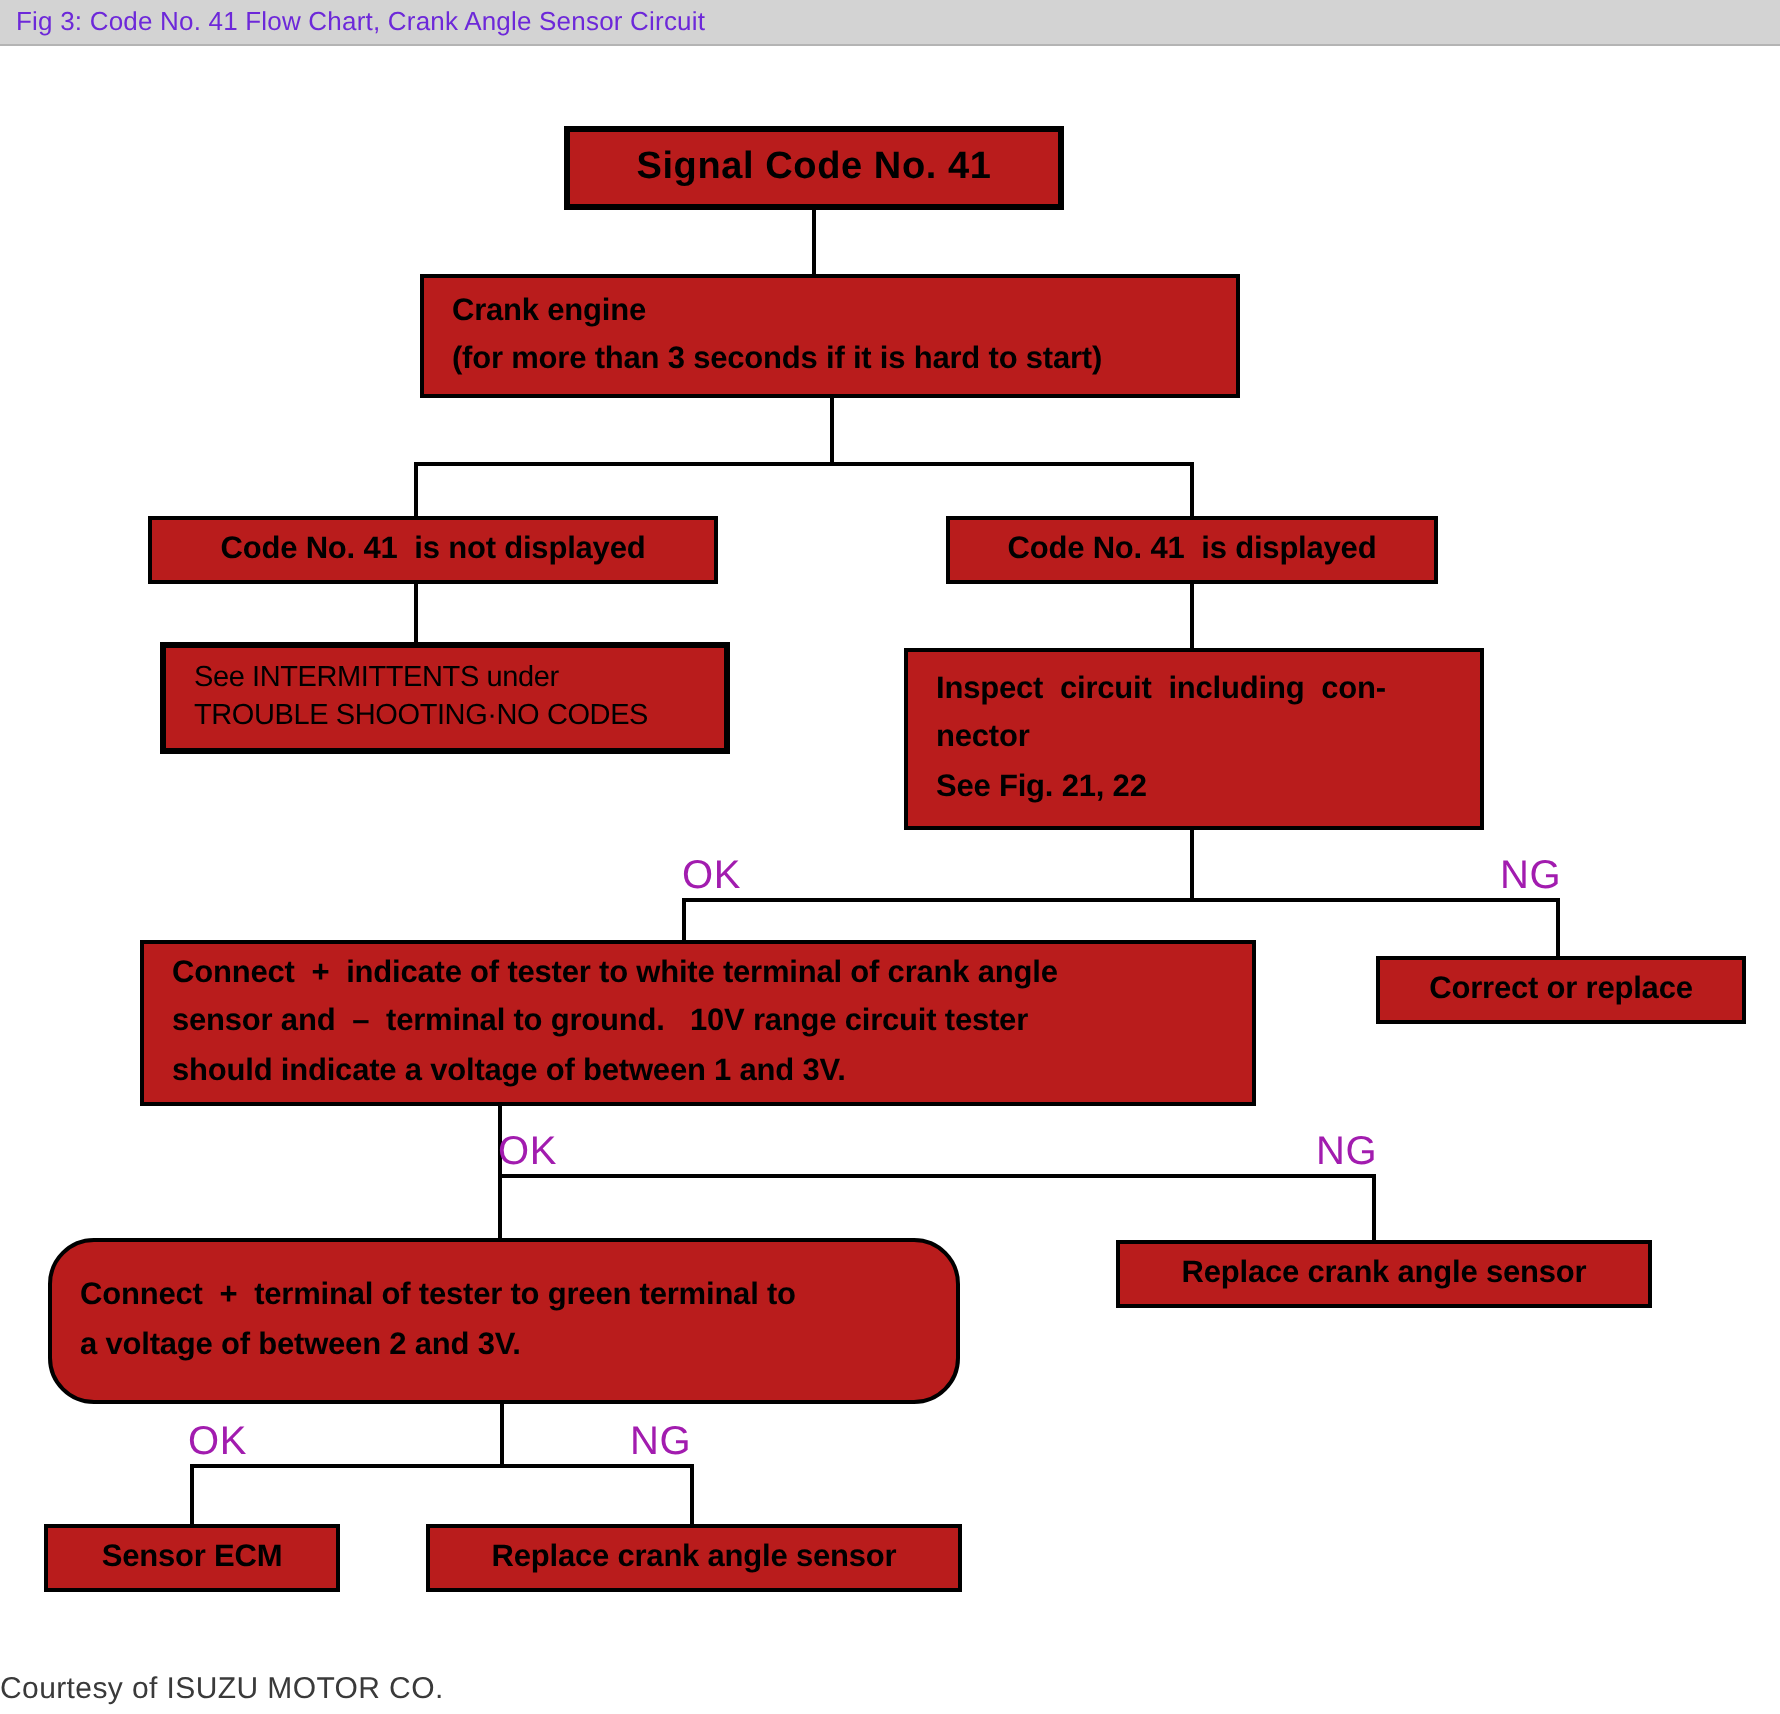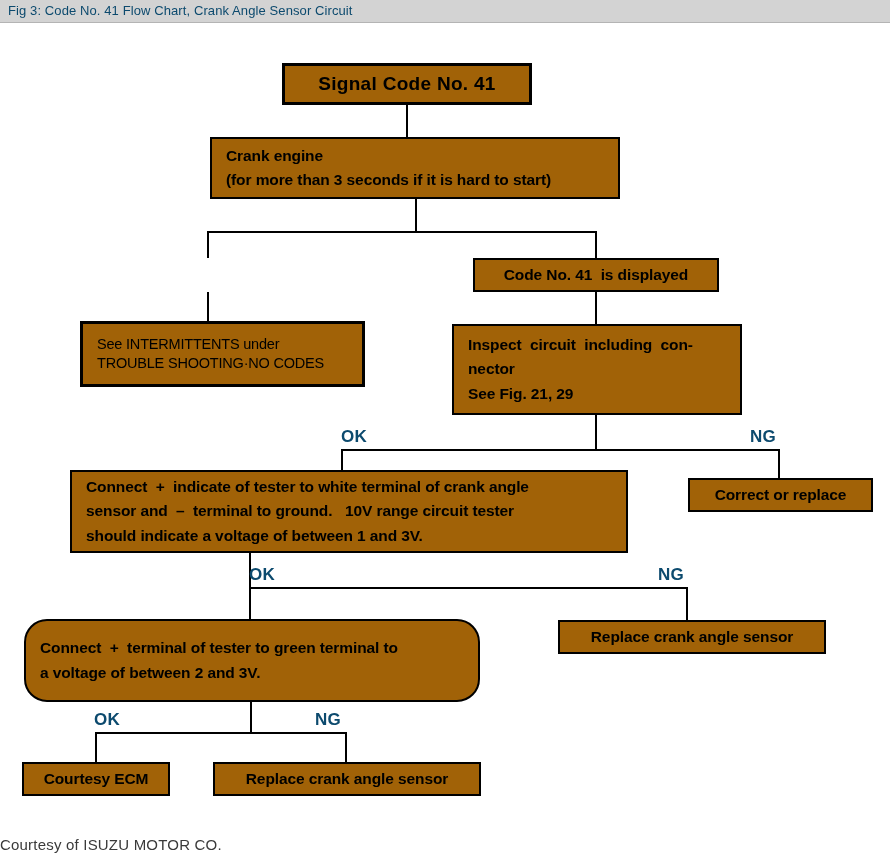--- a/index.html
+++ b/index.html
@@ -25,35 +25,35 @@
     height: 23px;
     background: #d3d3d3;
     border-bottom: 1px solid #b4b4b4;
     box-sizing: border-box;
   }
   #caption-text {
     position: absolute;
     left: 8px;
     top: 3px;
     font-size: 13px;
-    color: #0c4a6e;
+    color: #6d28d9;
     letter-spacing: 0.1px;
     white-space: nowrap;
   }
   
   #chart {
     position: absolute;
     left: 0; top: 24px;
     width: 890px;
     height: 806px;
   }
   .node {
     position: absolute;
     box-sizing: border-box;
-    background: #a16207;
+    background: #b91c1c;
     border: 2px solid #000000;
     color: #000000;
     display: flex;
     flex-direction: column;
     justify-content: center;
   }
   .node .ln {
     display: block;
     white-space: pre;
   }
@@ -97,23 +97,23 @@
   
   .ln-v, .ln-h {
     position: absolute;
     background: #000000;
   }
   .ln-v { width: 2px; }
   .ln-h { height: 2px; }
   
   .blabel {
     position: absolute;
-    font-size: 17px;
-    font-weight: bold;
-    color: #0c4a6e;
+    font-size: 20px;
+    font-weight: normal;
+    color: #a21caf;
     letter-spacing: 0.3px;
     white-space: nowrap;
   }
   
   #footer {
     position: absolute;
     left: 0;
     top: 836px;
     width: 890px;
     text-align: left;
@@ -135,34 +135,37 @@
 
     <div class="node title-box heavy" style="left:282px; top:39px; width:250px; height:42px;">
       <span class="ln">Signal Code No. 41</span>
     </div>
 
     <div class="node b b-left" style="left:210px; top:113px; width:410px; height:62px;">
       <span class="ln">Crank engine</span>
       <span class="ln">(for more than 3 seconds if it is hard to start)</span>
     </div>
 
+    <div class="node b b-center" style="left:74px; top:234px; width:285px; height:34px;">
+      <span class="ln">Code No. 41  is not displayed</span>
+    </div>
 
     <div class="node b b-center" style="left:473px; top:234px; width:246px; height:34px;">
       <span class="ln">Code No. 41  is displayed</span>
     </div>
 
-    <div class="node thin heavy" style="left:80px; top:297px; width:285px; height:66px;">
+    <div class="node thin heavy" style="left:80px; top:297px; width:285px; height:56px;">
       <span class="ln">See INTERMITTENTS under</span>
       <span class="ln">TROUBLE SHOOTING·NO CODES</span>
     </div>
 
     <div class="node b b-left" style="left:452px; top:300px; width:290px; height:91px;">
       <span class="ln">Inspect  circuit  including  con-</span>
       <span class="ln">nector</span>
-      <span class="ln">See Fig. 21, 29</span>
+      <span class="ln">See Fig. 21, 22</span>
     </div>
 
     <div class="node b b-center" style="left:688px; top:454px; width:185px; height:34px;">
       <span class="ln">Correct or replace</span>
     </div>
 
     <div class="node b b-left" style="left:70px; top:446px; width:558px; height:83px;">
       <span class="ln">Connect  +  indicate of tester to white terminal of crank angle</span>
       <span class="ln">sensor and  –  terminal to ground.   10V range circuit tester</span>
       <span class="ln">should indicate a voltage of between 1 and 3V.</span>
@@ -171,21 +174,21 @@
     <div class="node b b-center" style="left:558px; top:596px; width:268px; height:34px;">
       <span class="ln">Replace crank angle sensor</span>
     </div>
 
     <div class="node b b-left" style="left:24px; top:595px; width:456px; height:83px;border-radius:23px;">
       <span class="ln">Connect  +  terminal of tester to green terminal to</span>
       <span class="ln">a voltage of between 2 and 3V.</span>
     </div>
 
     <div class="node b b-center" style="left:22px; top:738px; width:148px; height:34px;">
-      <span class="ln">Courtesy ECM</span>
+      <span class="ln">Sensor ECM</span>
     </div>
 
     <div class="node b b-center" style="left:213px; top:738px; width:268px; height:34px;">
       <span class="ln">Replace crank angle sensor</span>
     </div>
 
     <div class="ln-v" style="left:406px; top:81px; height:32px;"></div>
 
     <div class="ln-v" style="left:415px; top:175px; height:33px;"></div>
     <div class="ln-h" style="left:207px; top:207px; width:390px;"></div>

